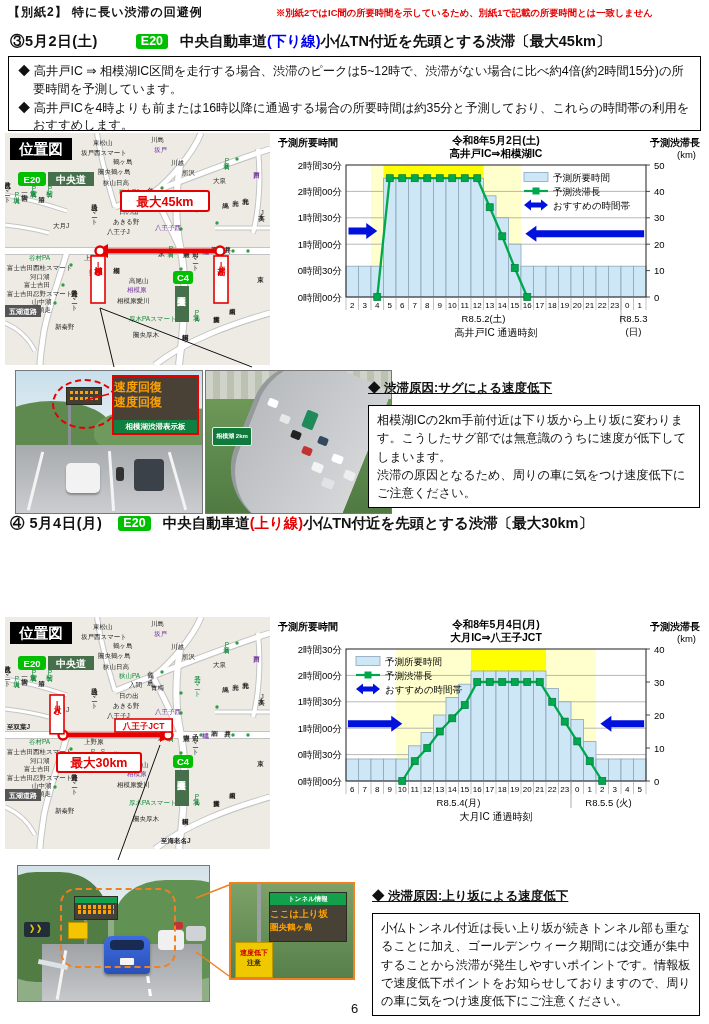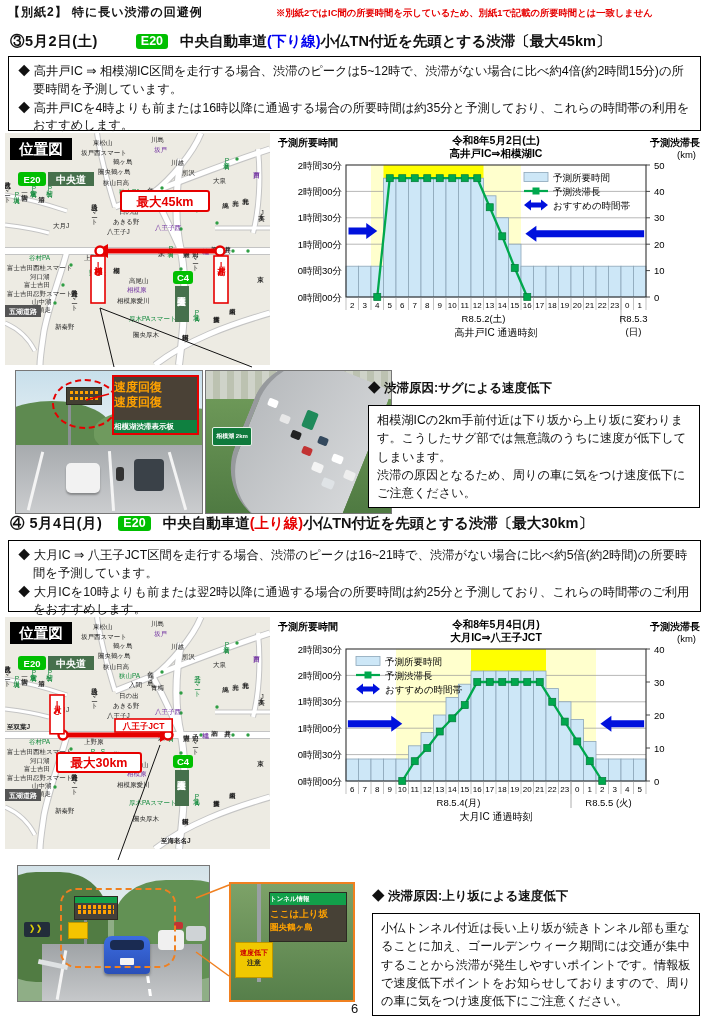--- a/index.html
+++ b/index.html
@@ -8,28 +8,28 @@
   .abs{position:absolute;}
   .hdr-title{font-size:12px;font-weight:bold;letter-spacing:1px;}
   .hdr-note{color:#e60000;font-size:9.3px;font-weight:bold;}
   .sec-head{font-size:14.5px;font-weight:bold;white-space:nowrap;}
   .sec-prefix{letter-spacing:.5px;}
   .e20{background:#00bf00;color:#fff;padding:0 5px 1px 5px;border-radius:3px;font-size:12.5px;vertical-align:1px;}
   .dir-a{color:#0000f0;}
   .dir-b{color:#e60000;}
   .bullets{border:1.6px solid #000;padding:5px 9px;font-size:12.3px;line-height:1.45;box-sizing:border-box;background:#fff;}
   .bullet{padding-left:15px;text-indent:-15px;margin:1px 0;}
-  .cause-head{font-size:12.5px;font-weight:bold;margin-bottom:8px;}
+  .cause-head{font-size:12.5px;font-weight:bold;margin-bottom:8px;text-decoration:underline;}
   .cause-box{border:1.3px solid #000;font-size:12.2px;line-height:1.5;padding:5px 8px;white-space:pre-line;background:#fff;}
   .photo{position:absolute;overflow:hidden;border:1px solid #777;background:#8fae86;}
   .pageno{font-size:13px;text-align:center;}
   svg{display:block;font-family:"Liberation Sans",sans-serif;}
   .inset{position:absolute;box-sizing:border-box;}
   .led-line{color:#ffa200;font-weight:bold;text-align:left;line-height:1.25;}
-  .sign-strip{color:#fff;font-weight:bold;text-align:left;}
+  .sign-strip{color:#fff;font-weight:bold;text-align:center;}
 </style>
 </head>
 <body>
 
 <div class="page">
 
   <div class="abs hdr-title" style="left:8px;top:4px;">【別紙2】 特に長い渋滞の回避例</div>
   <div class="abs hdr-note" style="left:276px;top:7px;width:430px;">※別紙2ではIC間の所要時間を示しているため、別紙1で記載の所要時間とは一致しません</div>
 
   <div class="abs sec-head" style="left:10px;top:32px;">
@@ -360,24 +360,20 @@
     <div class="cause-box" style="min-height:88px;">相模湖ICの2km手前付近は下り坂から上り坂に変わります。こうしたサグ部では無意識のうちに速度が低下してしまいます。
 渋滞の原因となるため、周りの車に気をつけ速度低下にご注意ください。</div>
   </div>
 
   <div class="abs sec-head" style="left:10px;top:514px;">
     <span class="sec-prefix">④ 5月4日(月)</span>
     <span class="e20" style="margin-left:12px;margin-right:8px;">E20</span>
     <span>中央自動車道</span><span class="dir-b">(上り線)</span><span>小仏TN付近を先頭とする渋滞〔最大30km〕</span>
   </div>
 
-  <div class="abs bullets" style="left:8px;top:540px;width:693px;height:72px;">
-    <div class="bullet">◆ 大月IC ⇒ 八王子JCT区間を走行する場合、渋滞のピークは16~21時で、渋滞がない場合に比べ約5倍(約2時間)の所要時間を予測しています。</div>
-    <div class="bullet">◆ 大月ICを10時よりも前または翌2時以降に通過する場合の所要時間は約25分と予測しており、これらの時間帯のご利用をおすすめします。</div>
-  </div>
 
   <div class="abs" style="left:5px;top:617px;">
     <svg id="map1" width="265" height="232">
         <rect x="0" y="0" width="265" height="232" fill="#edebe3"></rect>
         <path d="M0 118 H265" fill="none" stroke="#c4c4c4" stroke-width="8"></path>
         <path d="M176 26 C170 60 170 92 176 118 C182 150 179 194 174 232" fill="none" stroke="#c4c4c4" stroke-width="8"></path>
         <path d="M176 118 C166 96 158 78 148 60" fill="none" stroke="#c4c4c4" stroke-width="7"></path>
         <path d="M196 0 C188 20 166 46 148 60" fill="none" stroke="#c4c4c4" stroke-width="7"></path>
         <path d="M110 74 C140 62 210 34 265 16" fill="none" stroke="#c4c4c4" stroke-width="7"></path>
         <path d="M92 0 C96 26 102 48 110 74" fill="none" stroke="#c4c4c4" stroke-width="6"></path>
@@ -665,21 +661,21 @@
     <div class="abs" style="left:66px;top:32px;width:3px;height:46px;background:#8b9094;"></div>
     <div class="abs" style="left:56px;top:30px;width:42px;height:22px;background:#44403a;border:1px solid #2c2a22;">
       <div style="height:6px;background:#12a04a;"></div>
       <div style="margin:2px 3px 1px;height:4px;background:repeating-linear-gradient(90deg,#ffa200 0 3px,#44403a 3px 5px);"></div>
       <div style="margin:0 3px;height:4px;background:repeating-linear-gradient(90deg,#ffa200 0 3px,#44403a 3px 5px);"></div>
     </div>
     <div class="abs" style="left:50px;top:56px;width:18px;height:15px;background:#f5c400;border:1px solid #bd9700;"></div>
     <div class="abs" style="left:42px;top:22px;width:112px;height:76px;border:2.5px dashed #f08020;border-radius:16px;"></div>
   </div>
 
-  <div class="inset" style="left:229px;top:882px;width:126px;height:120px;border:2.5px solid #f08020;background:linear-gradient(#7da268,#567f4a);overflow:hidden;">
+  <div class="inset" style="left:229px;top:882px;width:126px;height:98px;border:2.5px solid #f08020;background:linear-gradient(#7da268,#567f4a);overflow:hidden;">
     <div class="abs" style="left:26px;top:0;width:4px;height:98px;background:#9aa0a4;"></div>
     <div class="abs" style="left:38px;top:8px;width:76px;height:48px;background:#474136;border:1px solid #2c2a22;">
       <div class="sign-strip" style="height:12px;background:#12a04a;font-size:6.5px;line-height:12px;">トンネル情報</div>
       <div class="led-line" style="font-size:9.5px;margin-top:3px;">ここは上り坂</div>
       <div class="led-line" style="font-size:8.5px;margin-top:2px;">圏央鶴ヶ島</div>
     </div>
     <div class="abs" style="left:4px;top:58px;width:36px;height:34px;background:#f0c800;border:1px solid #bd9700;text-align:center;">
       <div style="font-size:7px;font-weight:bold;color:#c00;margin-top:5px;">速度低下</div>
       <div style="font-size:7px;font-weight:bold;color:#222;">注意</div>
     </div>

